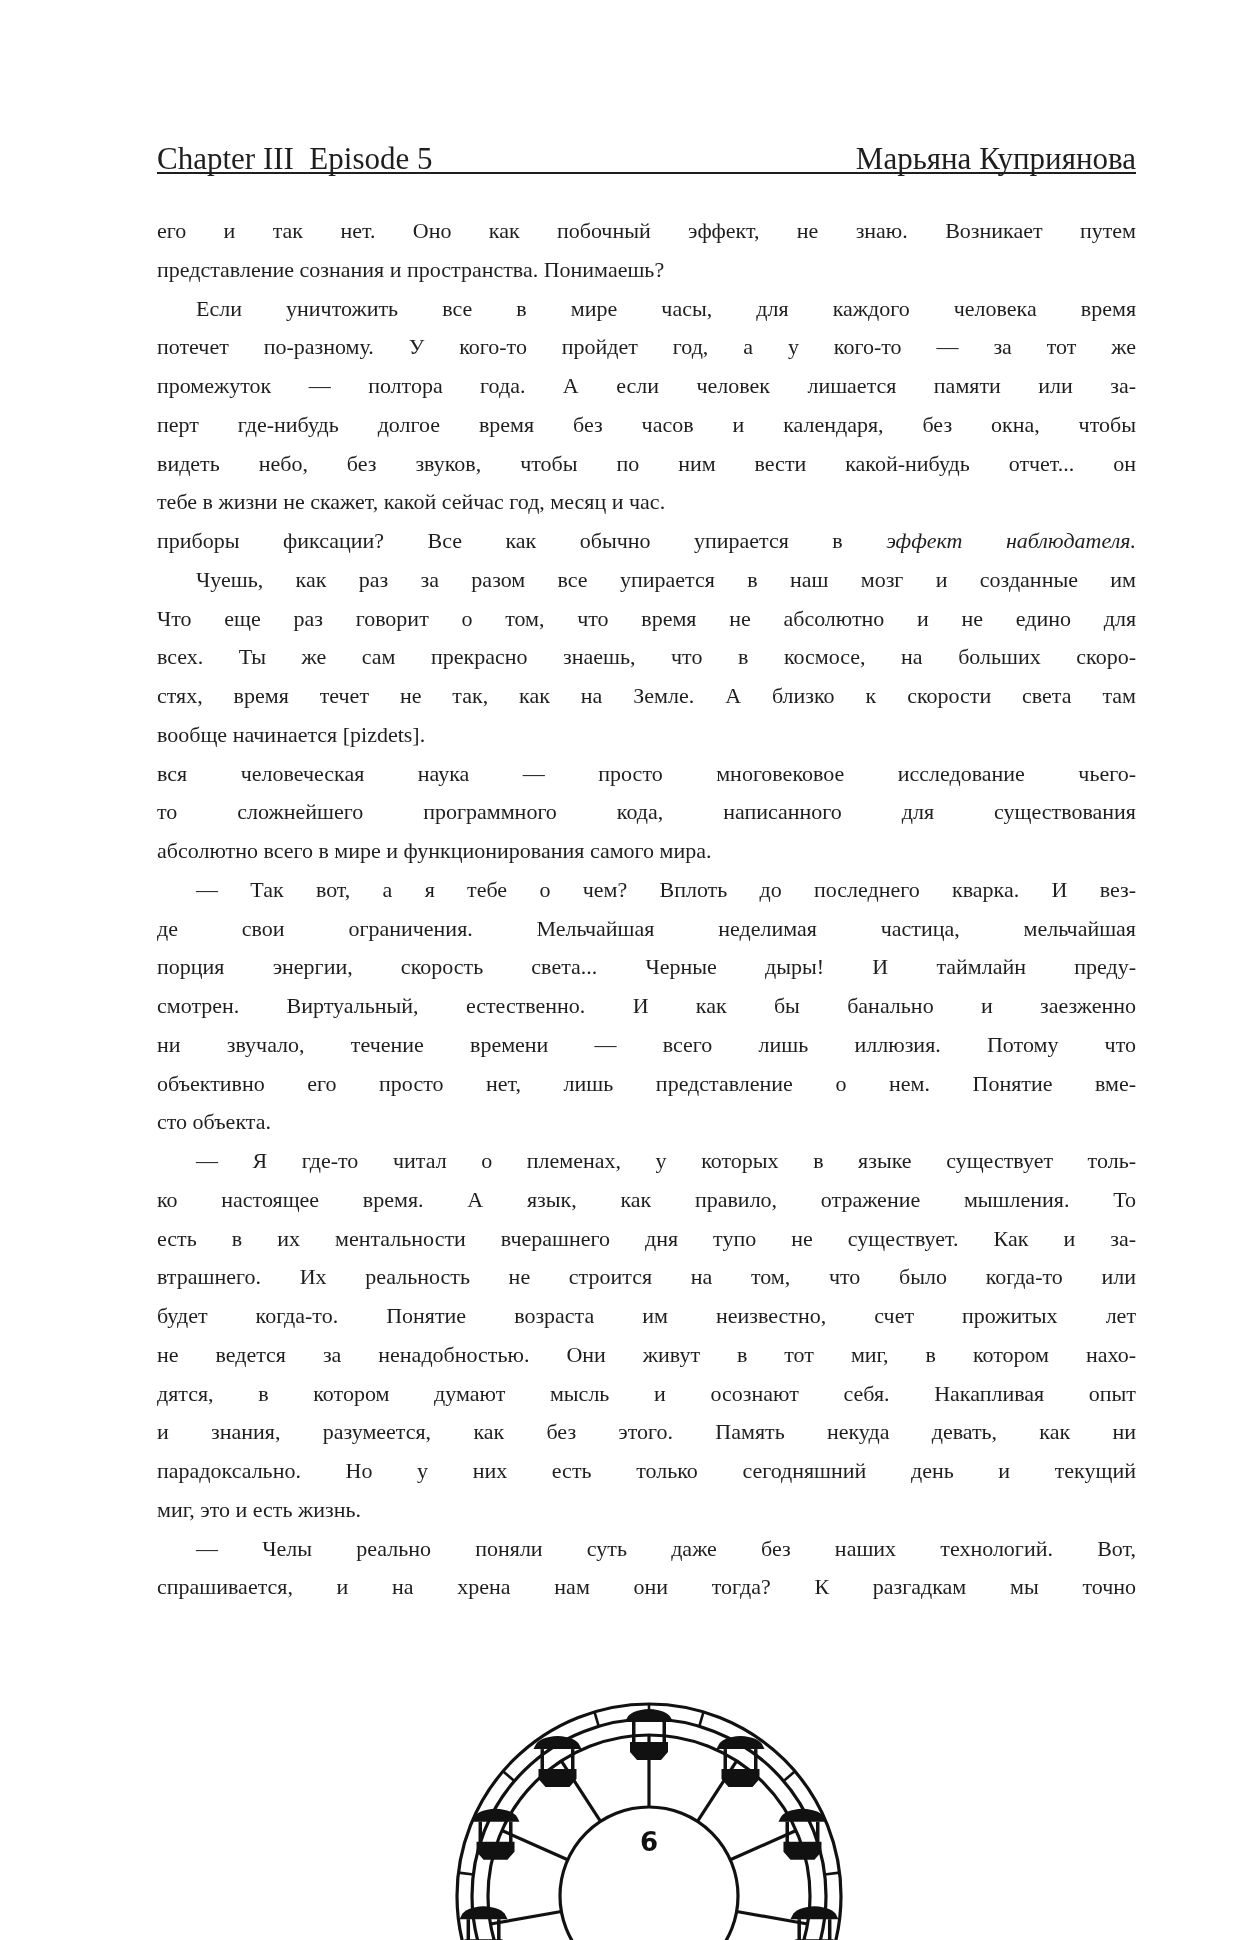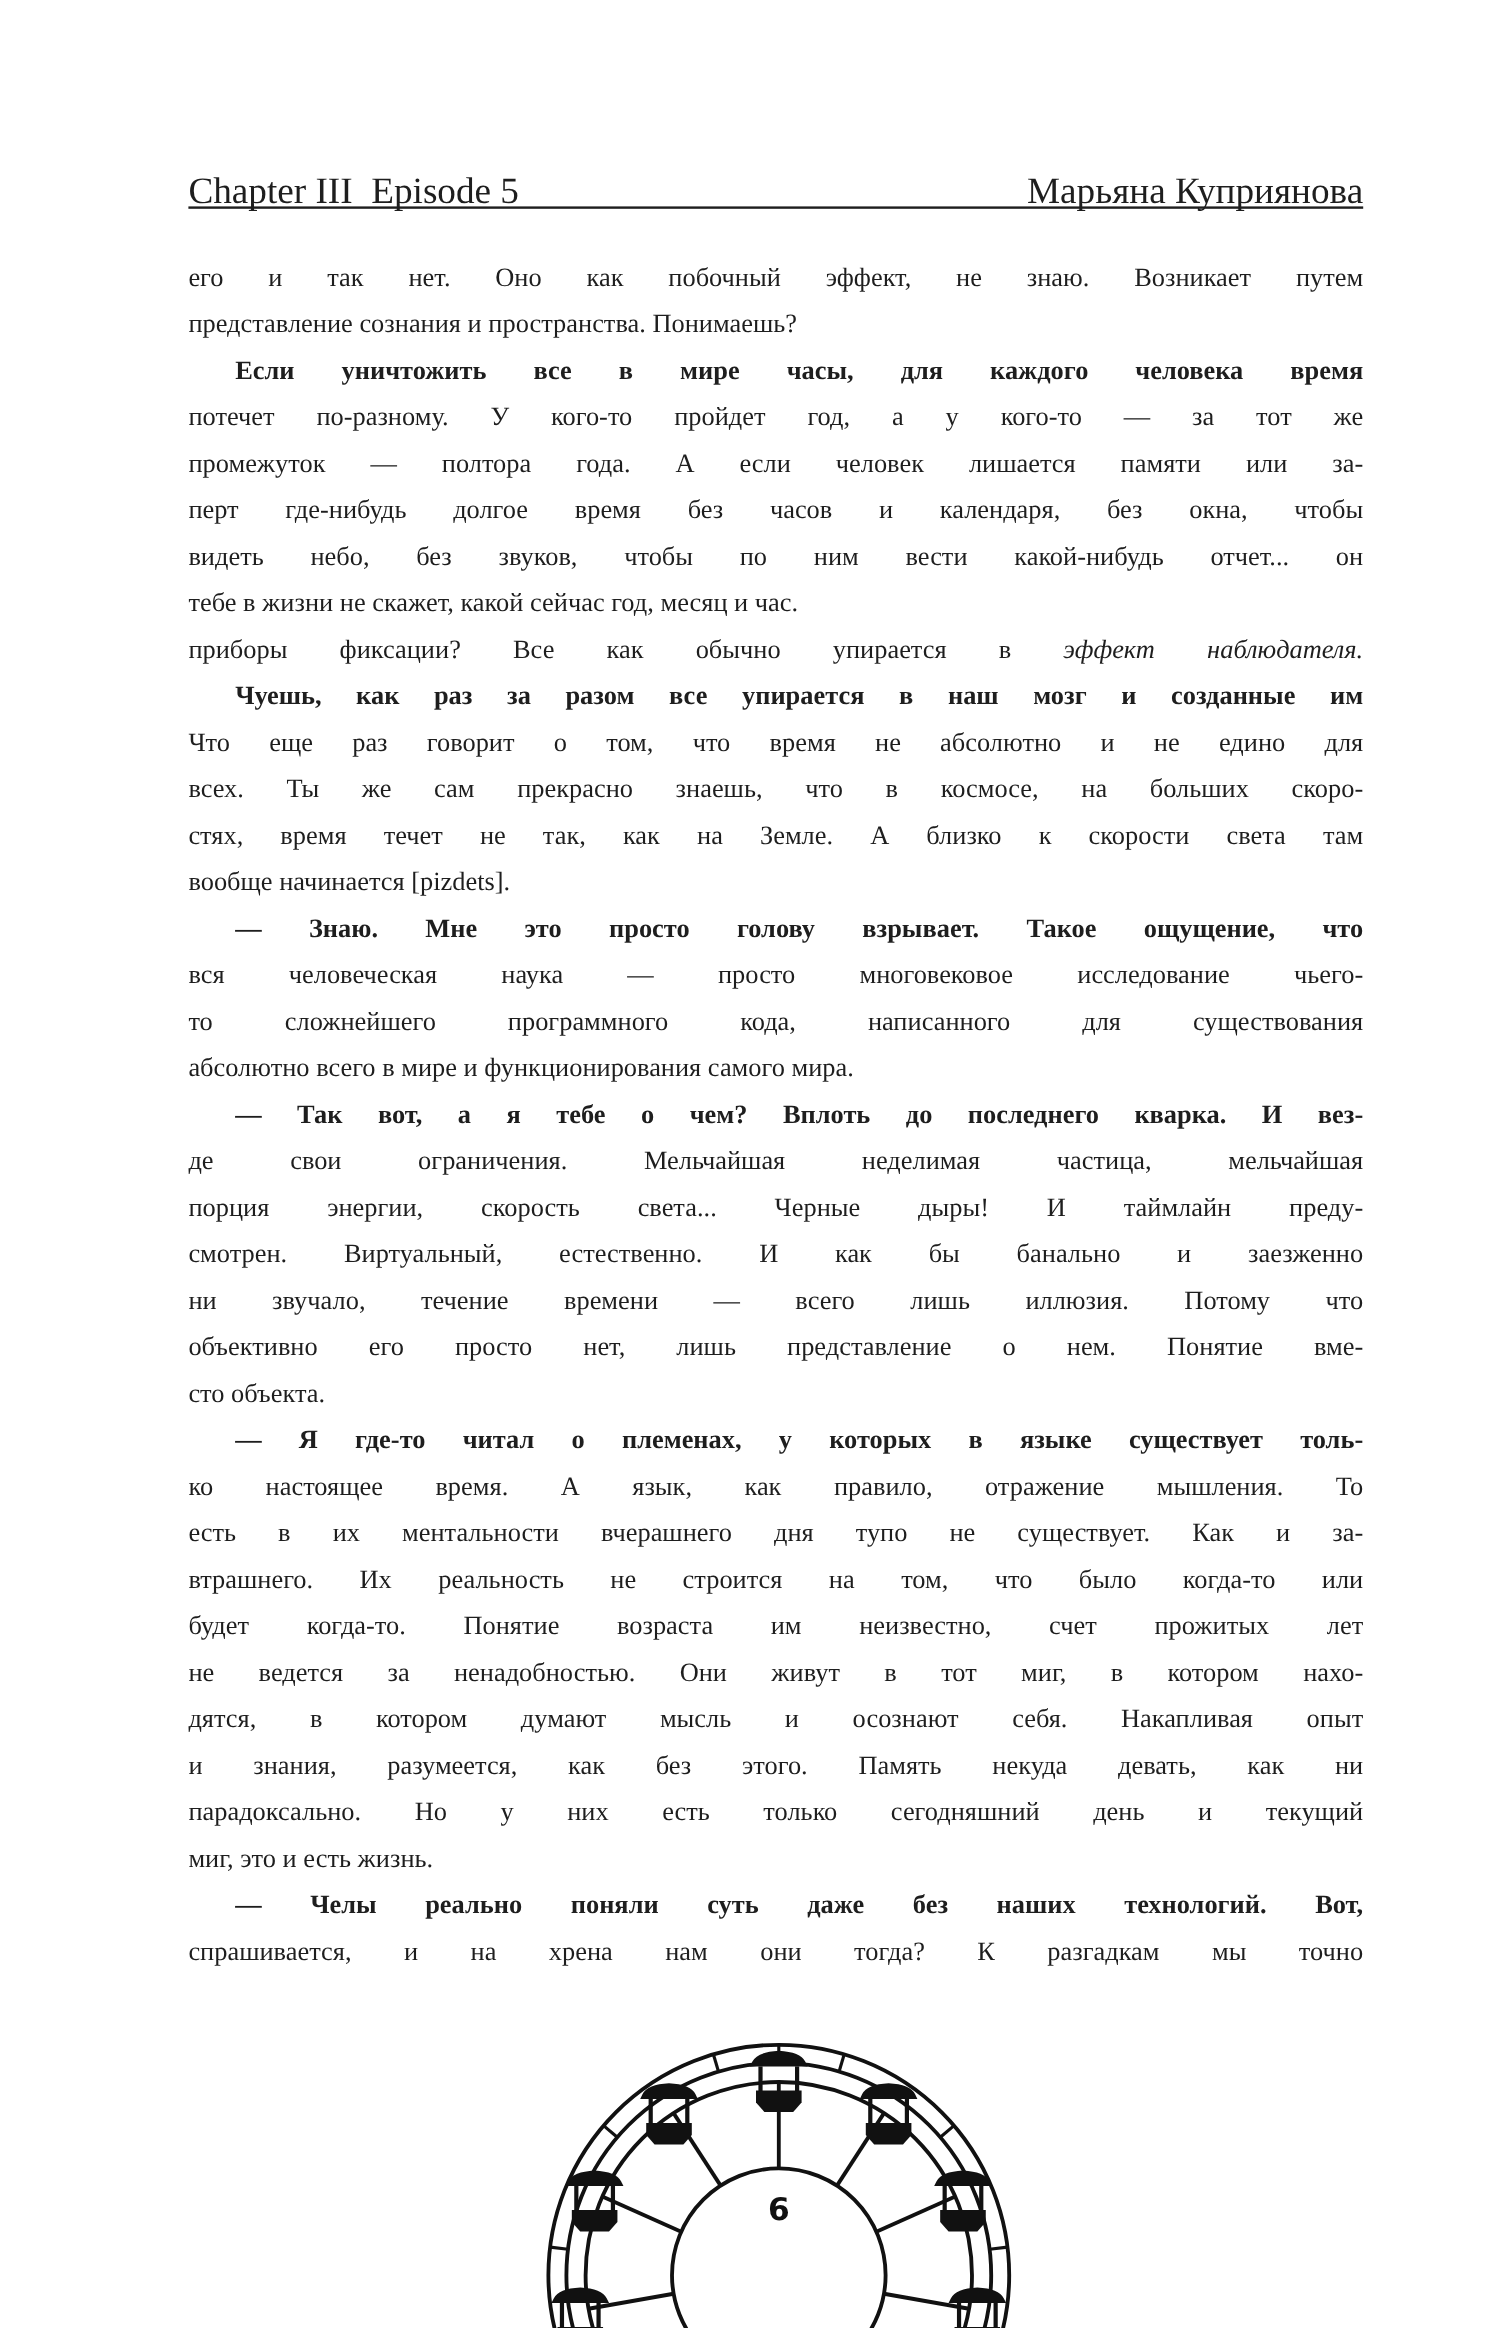--- a/index.html
+++ b/index.html
@@ -12,21 +12,21 @@
   }
   .rule { position: absolute; left: 157px; top: 172px; width: 979px; height: 0; border-top: 2.5px solid #1e1e1e; }
   .body-text {
     position: absolute; left: 157px; top: 212px; width: 979px;
     font-family: "Liberation Serif", "DejaVu Serif", serif; font-size: 22px;
     line-height: 38.75px; text-align: justify; hyphens: manual;
   }
   .body-text em { font-style: italic; }
   .line { display: block; text-align: justify; text-align-last: justify; white-space: nowrap; height: 38.75px; overflow: visible; }
   .line.last { text-align-last: left; }
-  .line.indent { padding-left: 39px; font-weight: bold; }
+  .line.indent { padding-left: 39px; }
   .wheel { position: absolute; left: 0; top: 0; width: 1250px; height: 1940px; pointer-events: none; }
   .page-number {
     position: absolute; left: 619px; top: 1827px; width: 60px; text-align: center;
     font-family: "DejaVu Sans", sans-serif; font-weight: bold; font-size: 26px; line-height: 30px; color: #111;
   }
 </style>
 </head>
 <body>
 
 <div class="running-head">
@@ -43,21 +43,20 @@
     <span class="line"><span>промежуток — полтора года. А если человек лишается памяти или за-</span></span>
     <span class="line"><span>перт где-нибудь долгое время без часов и календаря, без окна, чтобы</span></span>
     <span class="line"><span>видеть небо, без звуков, чтобы по ним вести какой-нибудь отчет... он</span></span>
     <span class="line last"><span>тебе в жизни не скажет, какой сейчас год, месяц и час.</span></span>
     <span class="line"><span>приборы фиксации? Все как обычно упирается в </span><em>эффект наблюдателя.</em></span>
     <span class="line indent"><span>Чуешь, как раз за разом все упирается в наш мозг и созданные им</span></span>
     <span class="line"><span>Что еще раз говорит о том, что время не абсолютно и не едино для</span></span>
     <span class="line"><span>всех. Ты же сам прекрасно знаешь, что в космосе, на больших скоро-</span></span>
     <span class="line"><span>стях, время течет не так, как на Земле. А близко к скорости света там</span></span>
     <span class="line last"><span>вообще начинается [pizdets].</span></span>
-    <span class="line indent"><span>— Знаю. Мне это просто голову взрывает. Такое ощущение, что</span></span>
     <span class="line"><span>вся человеческая наука — просто многовековое исследование чьего-</span></span>
     <span class="line"><span>то сложнейшего программного кода, написанного для существования</span></span>
     <span class="line last"><span>абсолютно всего в мире и функционирования самого мира.</span></span>
     <span class="line indent"><span>— Так вот, а я тебе о чем? Вплоть до последнего кварка. И вез-</span></span>
     <span class="line"><span>де свои ограничения. Мельчайшая неделимая частица, мельчайшая</span></span>
     <span class="line"><span>порция энергии, скорость света... Черные дыры! И таймлайн преду-</span></span>
     <span class="line"><span>смотрен. Виртуальный, естественно. И как бы банально и заезженно</span></span>
     <span class="line"><span>ни звучало, течение времени — всего лишь иллюзия. Потому что</span></span>
     <span class="line"><span>объективно его просто нет, лишь представление о нем. Понятие вме-</span></span>
     <span class="line last"><span>сто объекта.</span></span>

